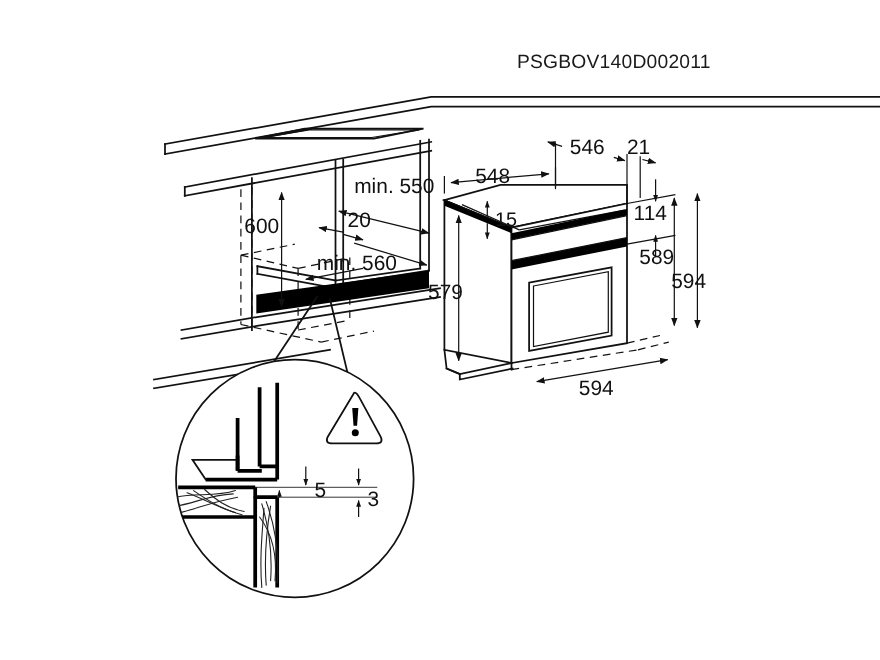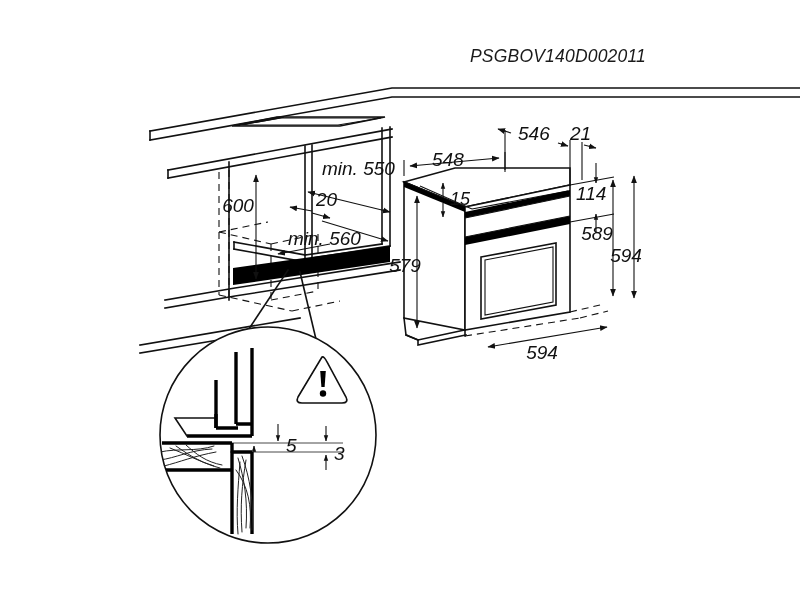--- a/index.html
+++ b/index.html
@@ -12,21 +12,20 @@
     height: 600px;
     font-family: "Liberation Sans", sans-serif;
     overflow: hidden;
     position: relative;
   }
   #drawing-root {
     position: absolute;
     top: 0; left: 0;
     width: 800px;
     height: 600px;
-    font-style: italic;
   }
   svg.tech-drawing {
     display: block;
     width: 800px;
     height: 600px;
   }
   .dim-text {
     font-family: "Liberation Sans", sans-serif;
     font-size: 19px;
     fill: #111111;

